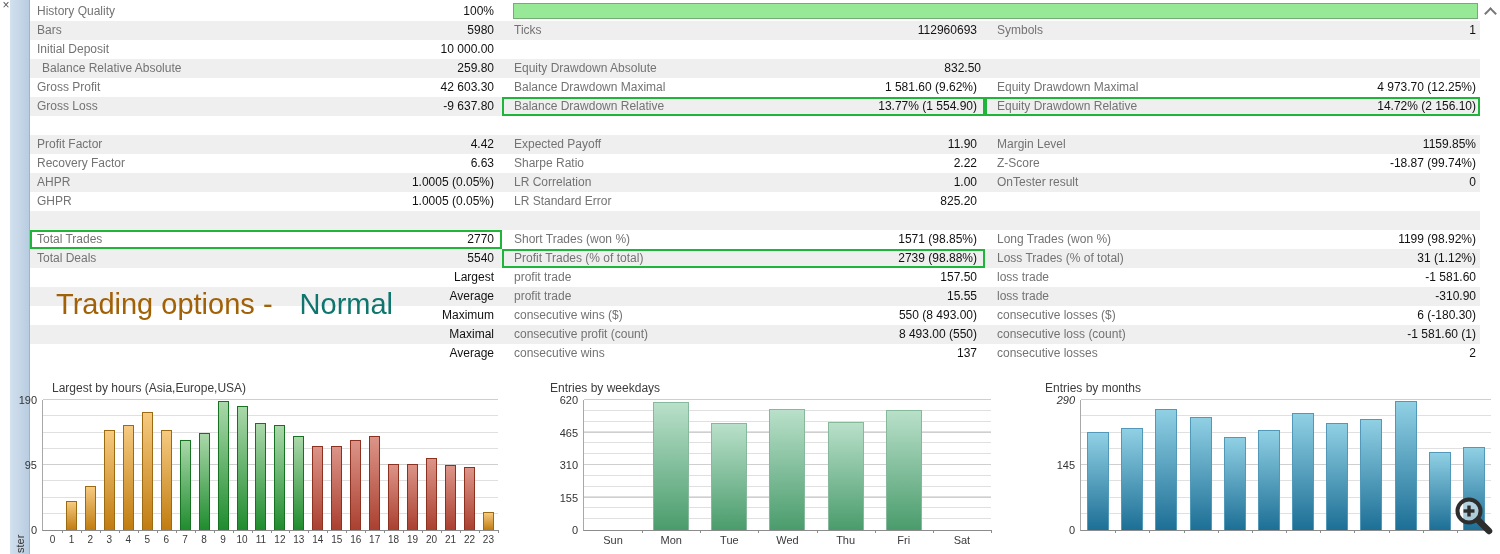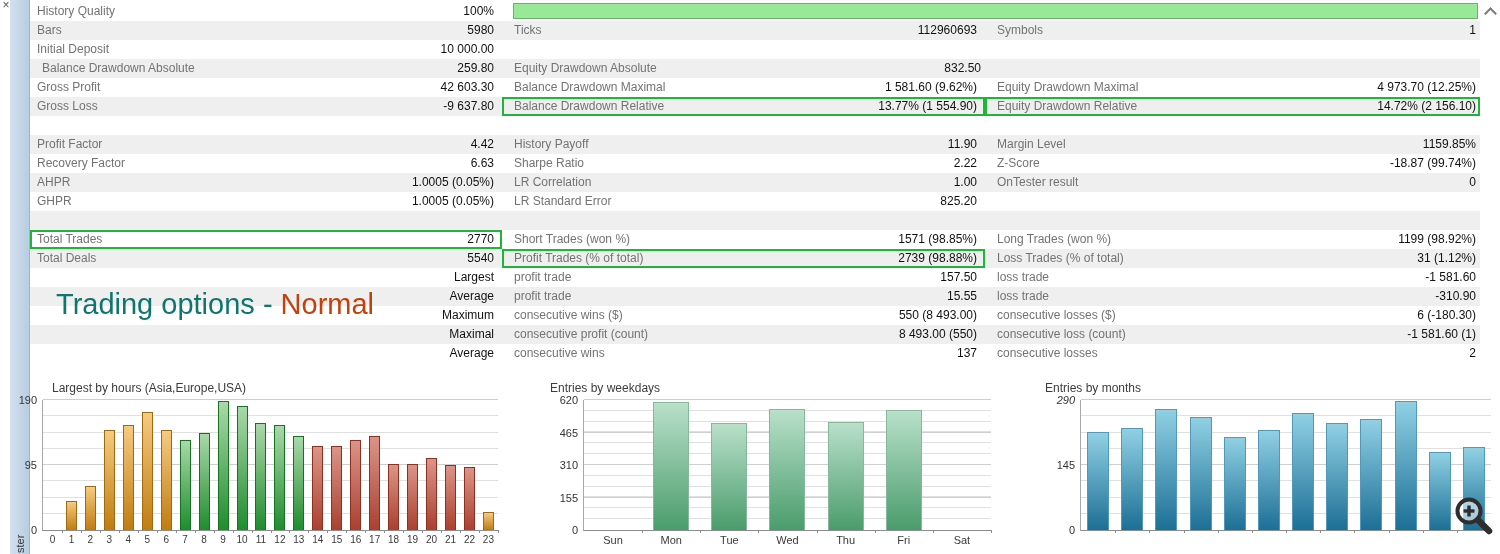--- a/index.html
+++ b/index.html
@@ -87,21 +87,21 @@
     <div class="srow">
       <div class="cell c1">
         <span class="lab">Initial Deposit</span>
         <span class="val">10 000.00</span>
       </div>
       <div class="cell c2"></div>
       <div class="cell c3"></div>
     </div>
     <div class="srow alt">
       <div class="cell c2">
-        <span class="lab">Balance Drawdown Absolute</span>
+        <span class="lab">Balance Relative Absolute</span>
         <span class="val">259.80</span>
       </div>
       <div class="cell c3">
         <span class="lab">Equity Drawdown Absolute</span>
         <span class="val">832.50</span>
       </div>
     </div>
     <div class="srow">
       <div class="cell c1">
         <span class="lab">Gross Profit</span>
@@ -130,21 +130,21 @@
         <span class="val">14.72% (2 156.10)</span>
       </div>
     </div>
     <div class="srow"></div>
     <div class="srow alt">
       <div class="cell c1">
         <span class="lab">Profit Factor</span>
         <span class="val">4.42</span>
       </div>
       <div class="cell c2">
-        <span class="lab">History Payoff</span>
+        <span class="lab">Expected Payoff</span>
         <span class="val">11.90</span>
       </div>
       <div class="cell c3">
         <span class="lab">Margin Level</span>
         <span class="val">1159.85%</span>
       </div>
     </div>
     <div class="srow">
       <div class="cell c1">
         <span class="lab">Recovery Factor</span>
@@ -279,21 +279,21 @@
         <span class="val">137</span>
       </div>
       <div class="cell c3">
         <span class="lab">consecutive losses</span>
         <span class="val">2</span>
       </div>
     </div>
   </div>
 
 <div class="overlay">
-  <span id="ov1" style="color: #0f766e; margin-top: 19px;">Trading options - </span><span id="ov2" style="color: #c2410c;">Normal</span>
+  <span id="ov1" style="color: #a16207; margin-top: 19px;">Trading options - </span><span id="ov2" style="color: #0f766e; margin-left: 19px;">Normal</span>
 </div>
 
 <div class="chart-title" style="left:52px">Largest by hours (Asia,Europe,USA)</div>
 <div class="chart-title" style="left:550px">Entries by weekdays</div>
 <div class="chart-title" style="left:1045px">Entries by months</div>
 
 <div class="plot" style="left: 42px; width: 455px;">
     <div class="grid" style="bottom: 12.5%;"></div>
     <div class="grid" style="bottom: 25%;"></div>
     <div class="grid" style="bottom: 37.5%;"></div>

